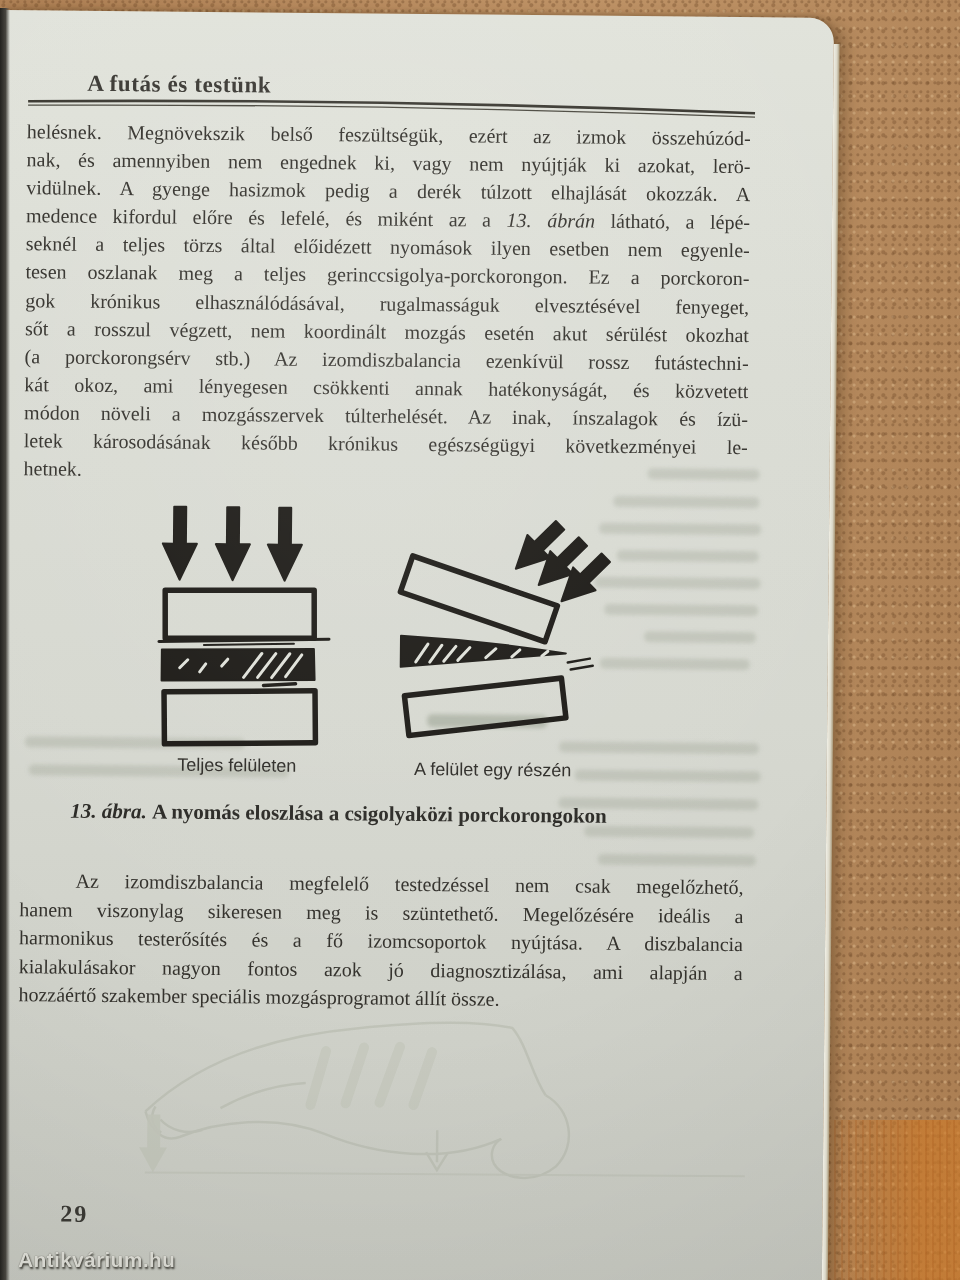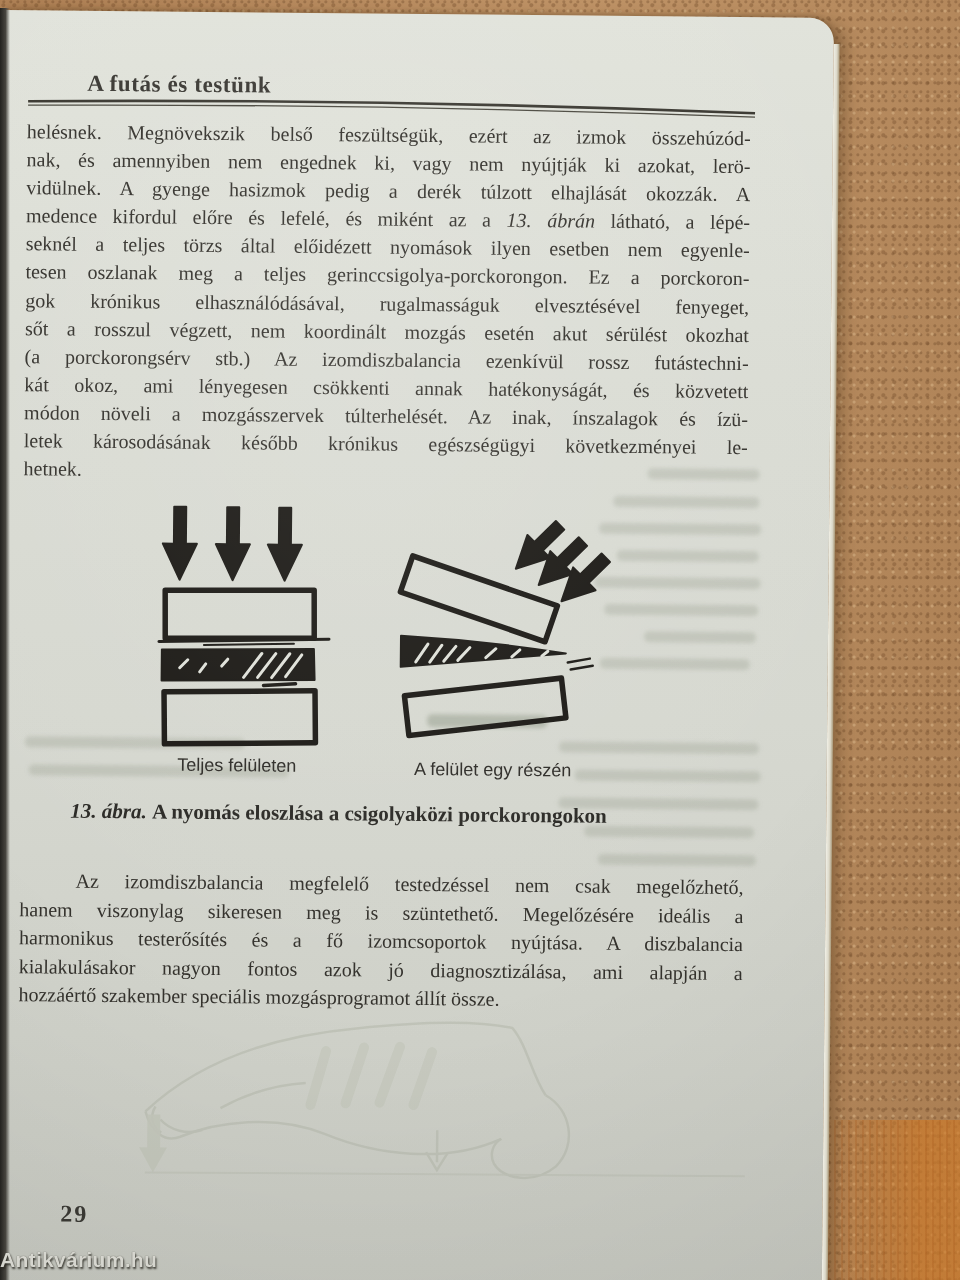--- a/index.html
+++ b/index.html
@@ -47,21 +47,21 @@
   .figlabel{position:absolute;font-family:"Liberation Sans",sans-serif;font-size:18px;color:#2e2c28;text-align:center;}
   .figcap{position:absolute;left:72px;top:788px;width:680px;font-size:21px;color:#2b2a26;}
   .figcap .num{font-style:italic;font-weight:600;}
   .figcap .ttl{font-weight:bold;}
 
   .smudge{position:absolute;height:11px;background:rgba(150,156,139,.32);filter:blur(2.3px);border-radius:5px;}
   .smudge.hd{height:13px;background:rgba(126,134,116,.40);}
 
   .footsvg{position:absolute;left:130px;top:1000px;opacity:.55;}
   .pagenum{position:absolute;left:66px;top:1190px;font-size:24px;font-weight:600;color:#3b3a35;letter-spacing:2px;}
-  .watermark{position:absolute;left:0;top:1248px;font-family:"Liberation Sans",sans-serif;
+  .watermark{position:absolute;left:18px;top:1248px;font-family:"Liberation Sans",sans-serif;
     font-weight:bold;font-size:21px;color:#d6d6cf;letter-spacing:.3px;
     text-shadow:1px 2px 2px rgba(45,44,36,.85), 0 0 1px rgba(60,58,48,.8);}
 </style>
 </head>
 <body>
 
 <div class="scene">
   <div class="wood-corner"></div>
 
   <div class="page">

